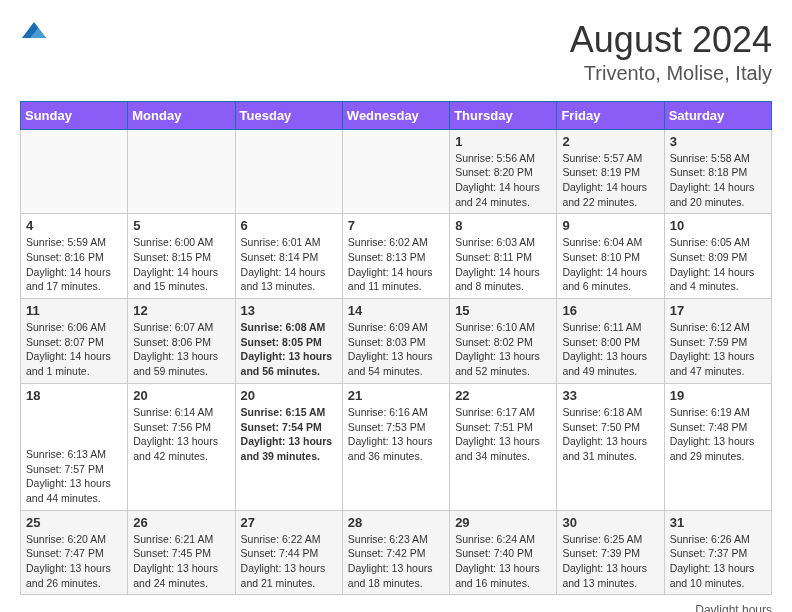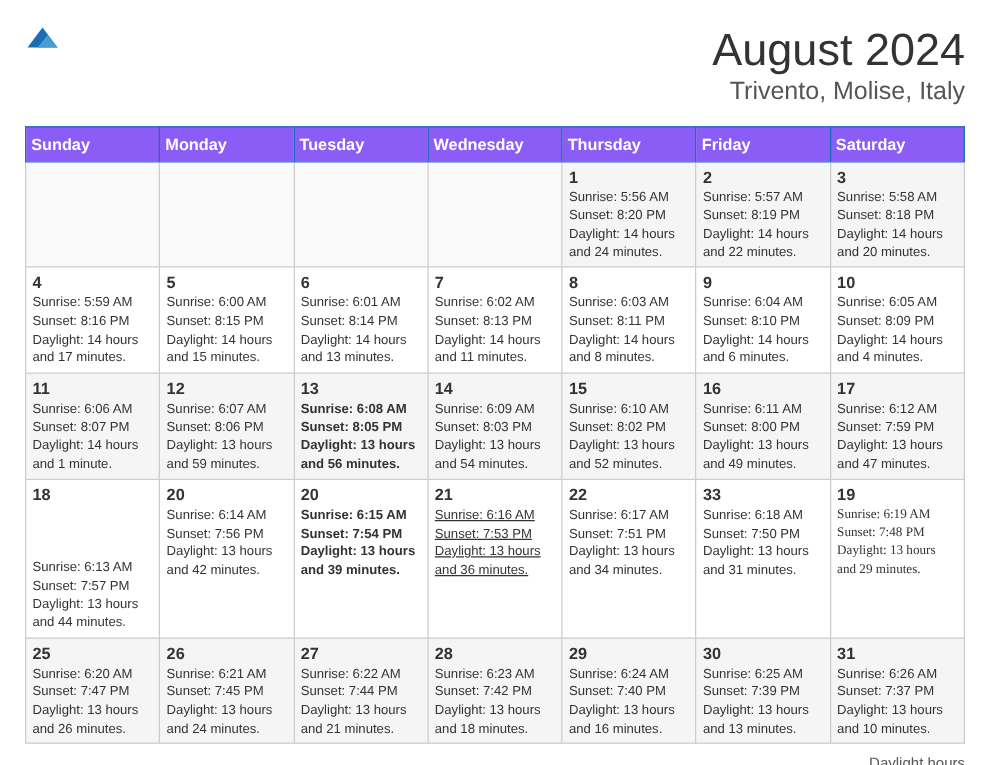--- a/index.html
+++ b/index.html
@@ -246,39 +246,39 @@
 Daylight: 13 hours and 42 minutes.</div>
         </td>
         <td>
           <span class="cell-date">20</span>
           <div class="cell-info" style="white-space: pre-line; font-weight: bold;">Sunrise: 6:15 AM
 Sunset: 7:54 PM
 Daylight: 13 hours and 39 minutes.</div>
         </td>
         <td>
           <span class="cell-date">21</span>
-          <div class="cell-info" style="white-space: pre-line; text-decoration: underline;">Sunrise: 6:16 AM
+          <div class="cell-info" style="white-space: pre-line;">Sunrise: 6:16 AM
 Sunset: 7:53 PM
 Daylight: 13 hours and 36 minutes.</div>
         </td>
         <td>
           <span class="cell-date">22</span>
           <div class="cell-info" style="white-space: pre-line;">Sunrise: 6:17 AM
 Sunset: 7:51 PM
 Daylight: 13 hours and 34 minutes.</div>
         </td>
         <td>
           <span class="cell-date">33</span>
           <div class="cell-info" style="white-space: pre-line;">Sunrise: 6:18 AM
 Sunset: 7:50 PM
 Daylight: 13 hours and 31 minutes.</div>
         </td>
         <td>
           <span class="cell-date">19</span>
-          <div class="cell-info" style="white-space: pre-line; font-family: Liberation Serif, serif;">Sunrise: 6:19 AM
+          <div class="cell-info" style="white-space: pre-line;">Sunrise: 6:19 AM
 Sunset: 7:48 PM
 Daylight: 13 hours and 29 minutes.</div>
         </td>
       </tr>
       <tr>
         <td>
           <span class="cell-date">25</span>
           <div class="cell-info" style="white-space: pre-line;">Sunrise: 6:20 AM
 Sunset: 7:47 PM
 Daylight: 13 hours and 26 minutes.</div>

